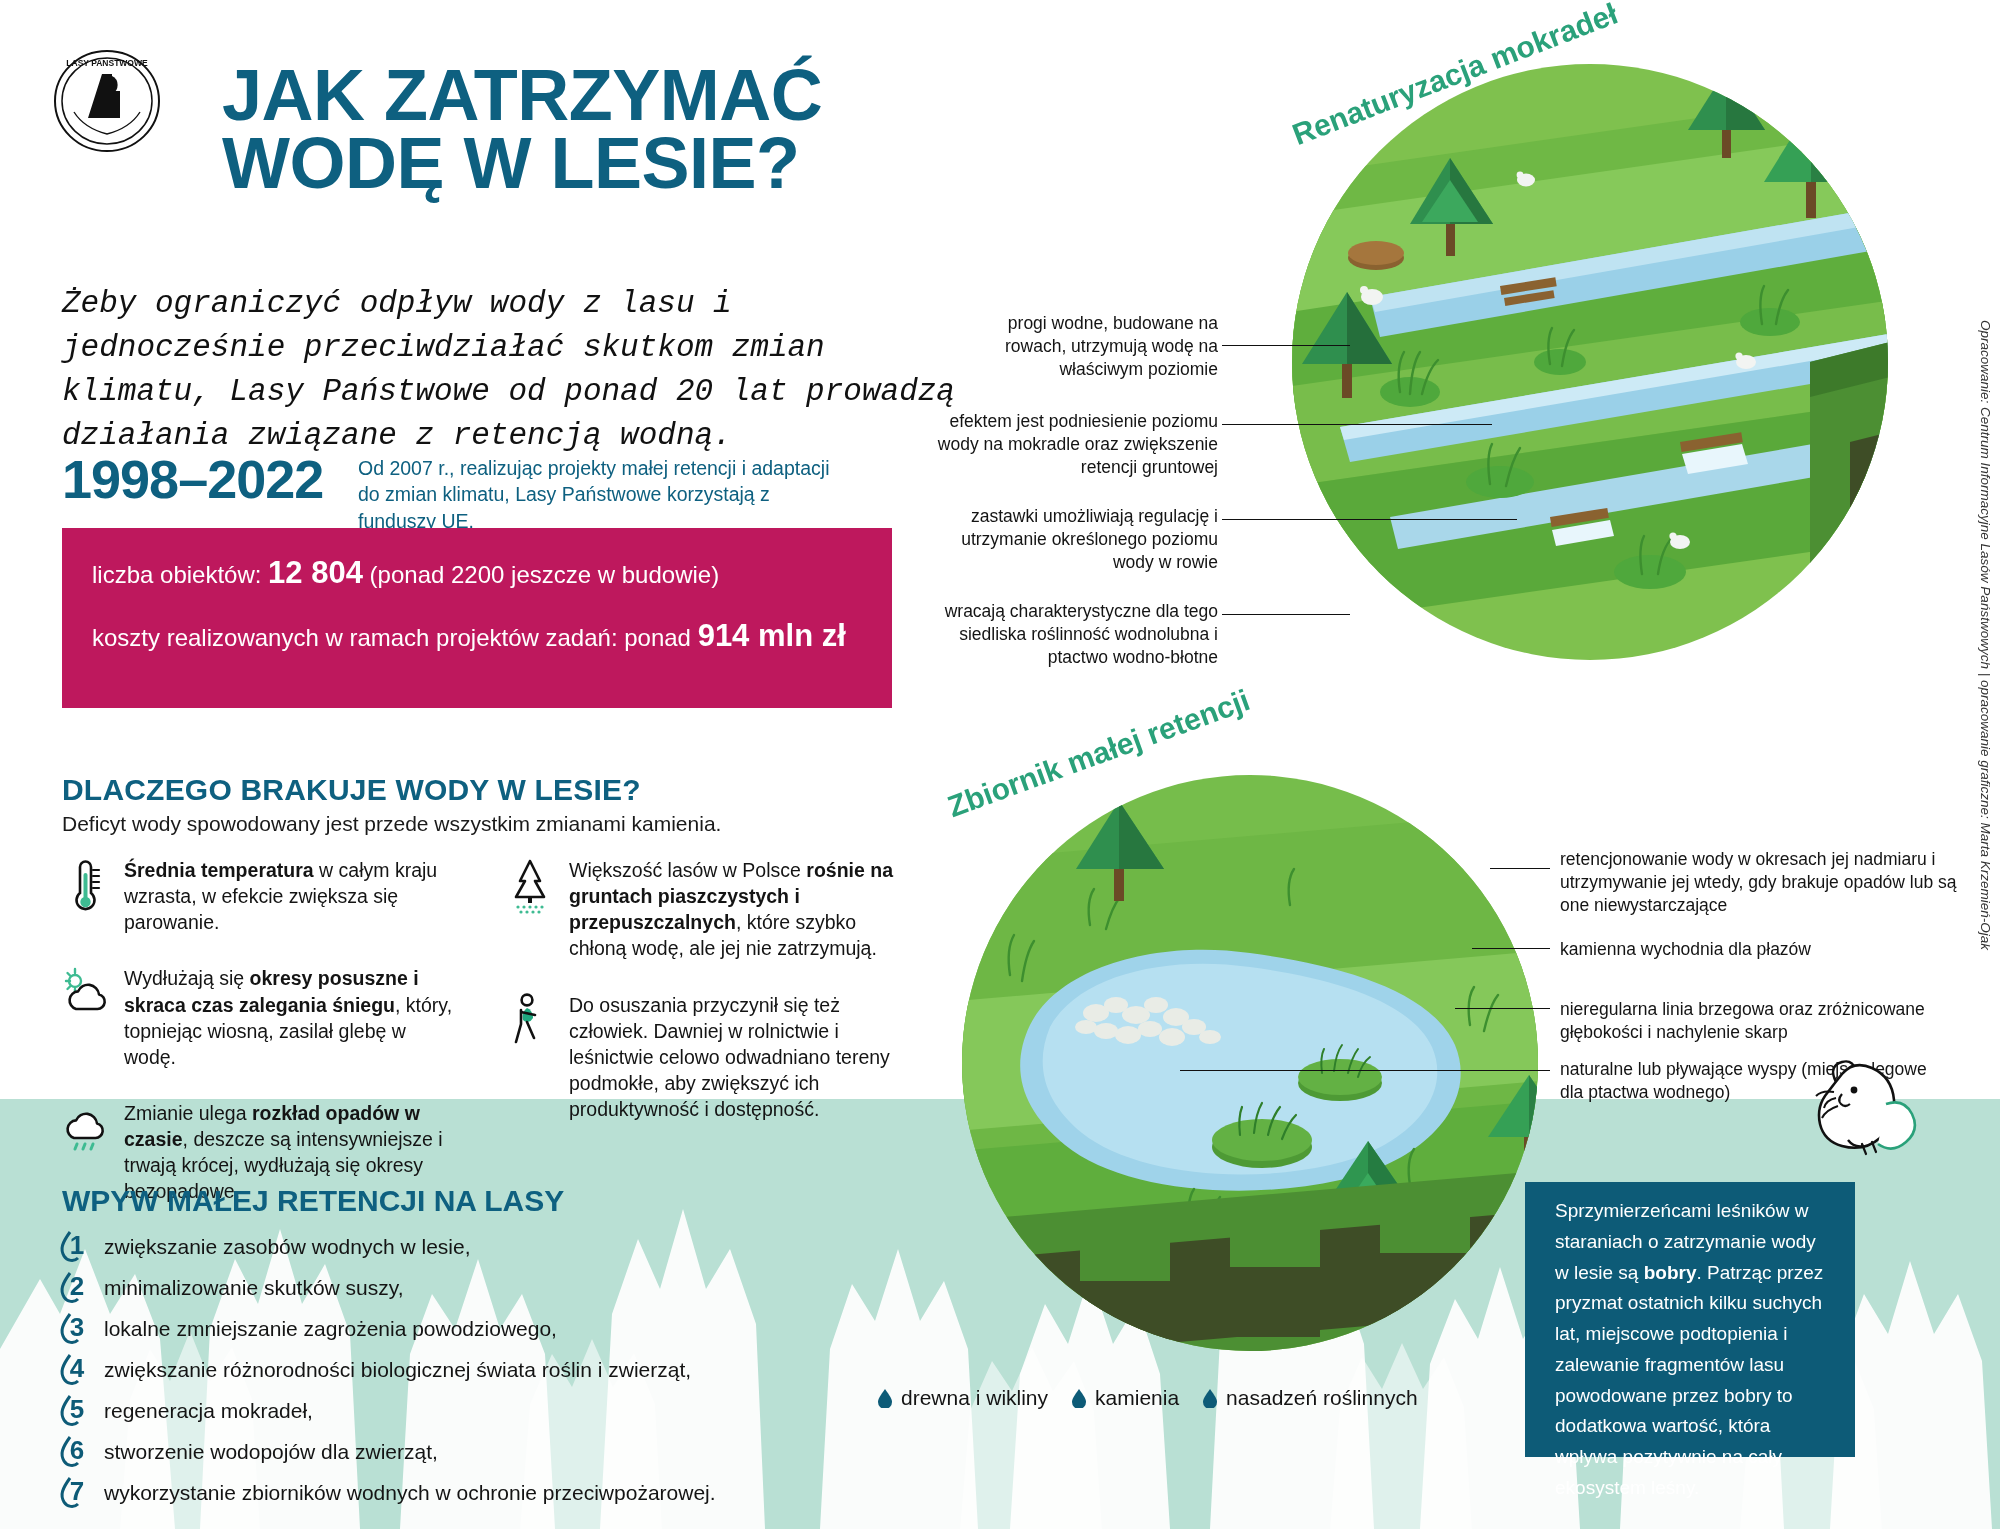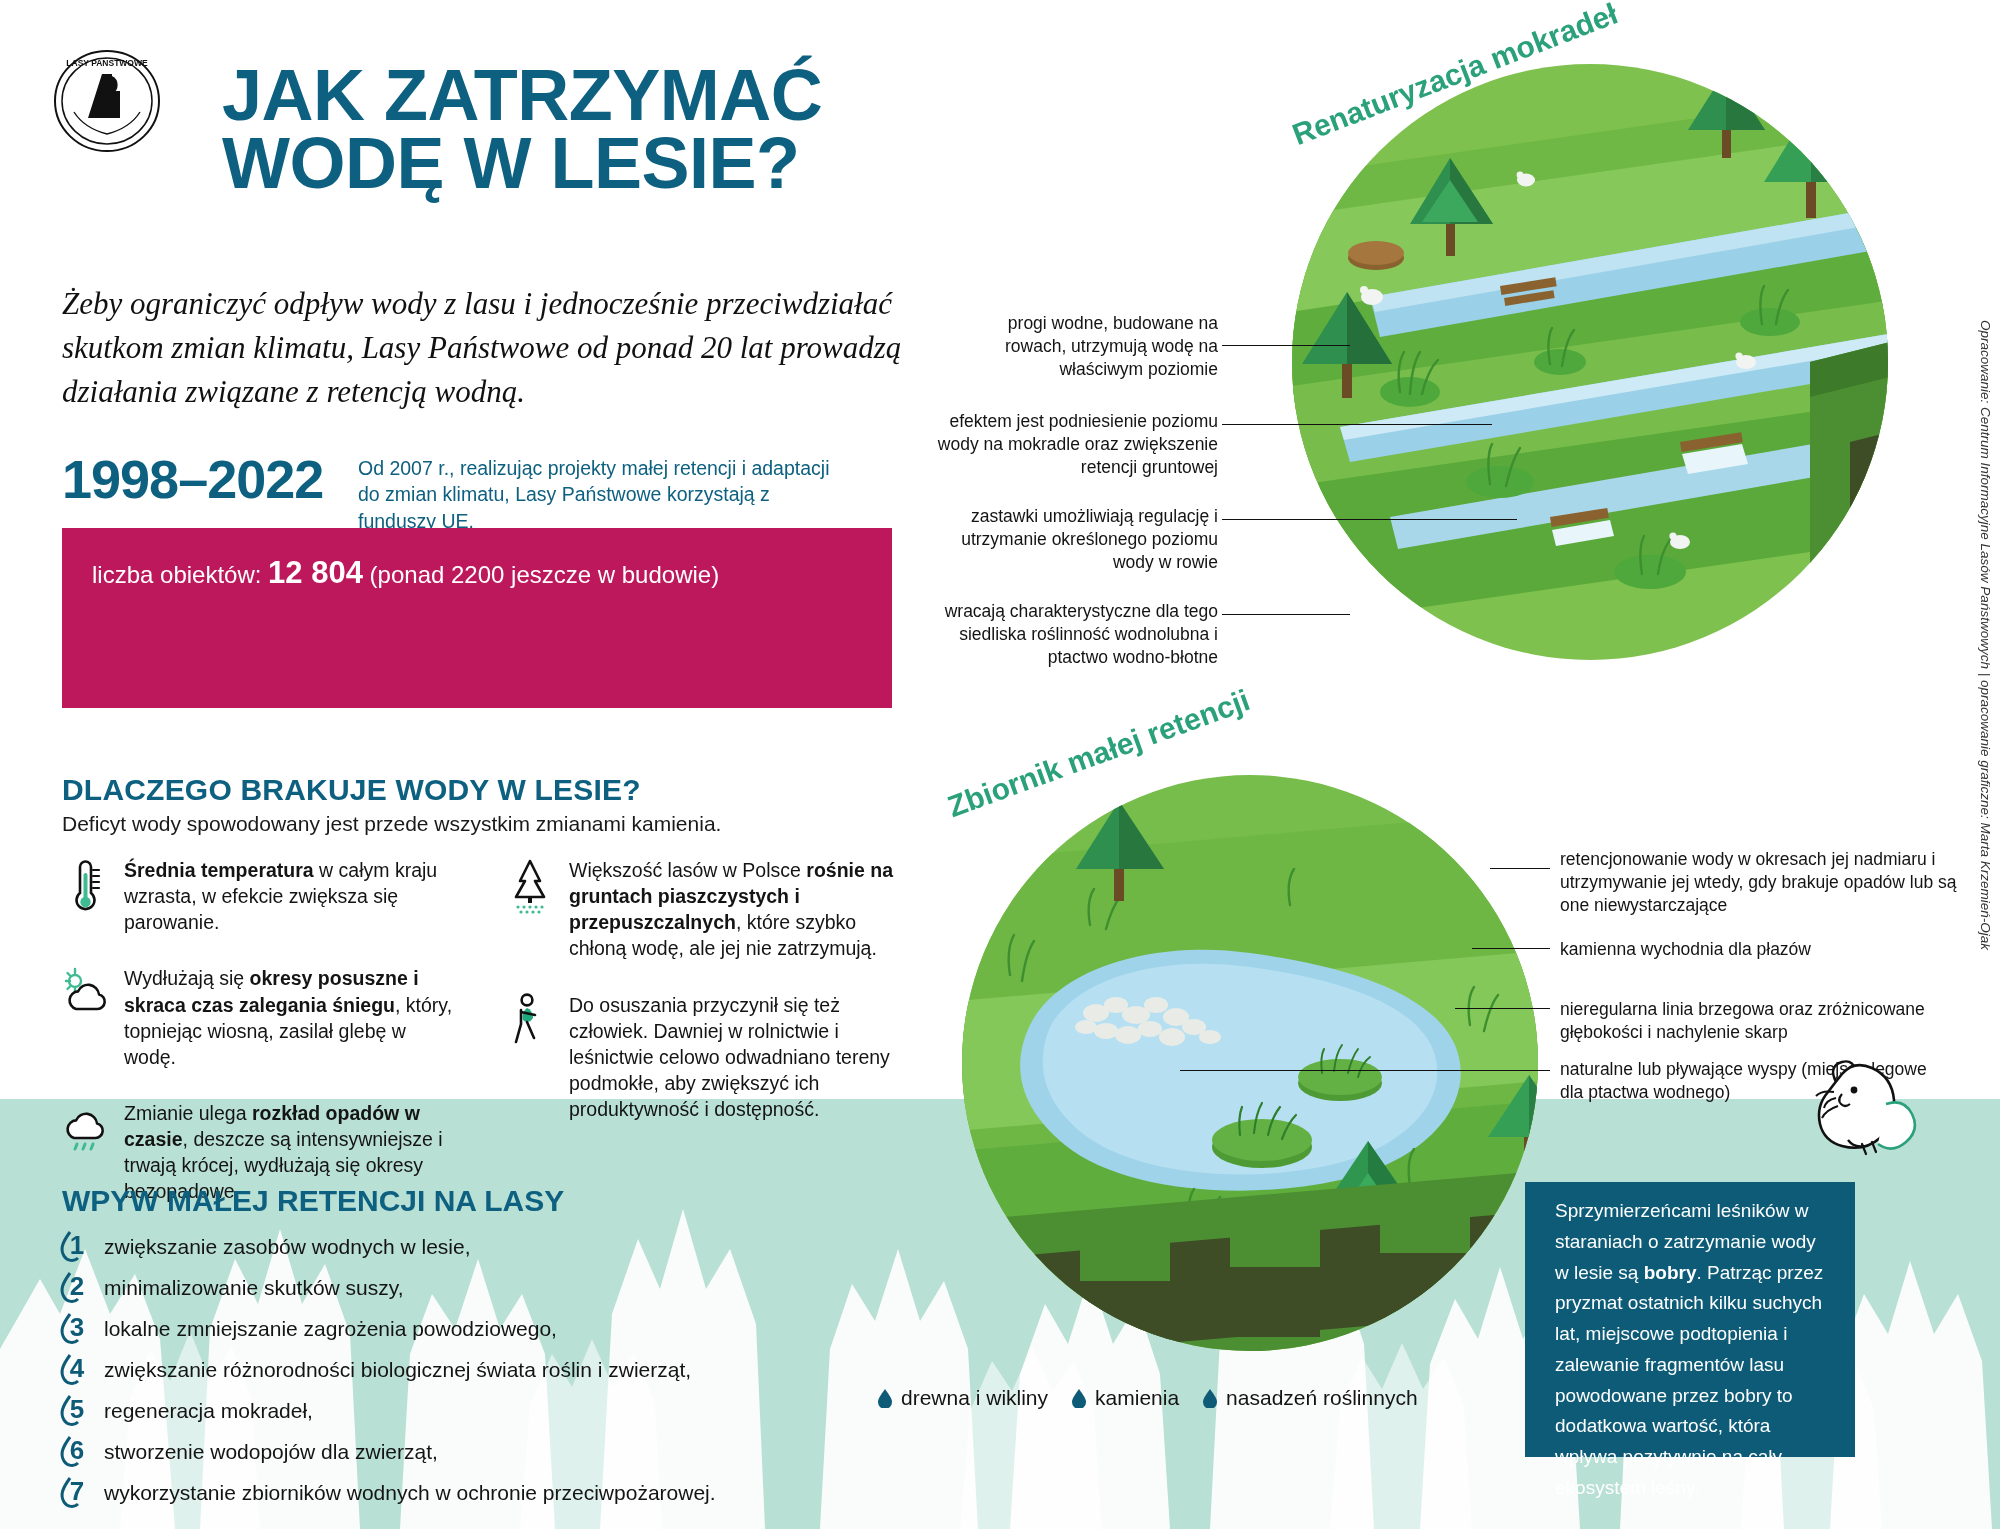--- a/index.html
+++ b/index.html
@@ -25,21 +25,21 @@
   .logo {
     position: absolute; left: 52px; top: 46px; width: 110px; height: 110px;
   }
   .main-title {
     position: absolute; left: 222px; top: 62px; width: 900px;
     font-weight: 800; font-size: 72px; line-height: 0.94; letter-spacing: -0.5px;
     color: #0e6080; text-transform: uppercase;
   }
   .lead {
     position: absolute; left: 62px; top: 282px; width: 900px;
-    font-family: Liberation Serif, serif; font-style: italic;
+    font-family: Liberation Mono, monospace; font-style: italic;
     font-size: 31px; line-height: 1.42; color: #111;
   }
 
   
   .years {
     position: absolute; left: 62px; top: 448px;
     font-weight: 800; font-size: 54px; color: #0e6080; letter-spacing: -1px;
   }
   .eu-note {
     position: absolute; left: 358px; top: 455px; width: 480px;
@@ -172,20 +172,23 @@
 
   <p class="lead">Żeby ograniczyć odpływ wody z lasu i jednocześnie przeciwdziałać skutkom zmian klimatu, Lasy Państwowe od ponad 20 lat prowadzą działania związane z retencją wodną.</p>
 
   <div class="years">1998–2022</div>
   <div class="eu-note">Od 2007 r., realizując projekty małej retencji i adaptacji do zmian klimatu, Lasy Państwowe korzystają z funduszy UE.</div>
 
   <div class="stats-box">
     <div class="row">
       <span>liczba obiektów: </span><span class="big">12 804</span><span> (ponad 2200 jeszcze w budowie)</span>
     </div>
+    <div class="row">
+      <span>koszty realizowanych w ramach projektów zadań: ponad </span><span class="big">914 mln zł</span>
+    </div>
   </div>
 
   <h2 class="sec-h" style="left:62px; top:773px;">DLACZEGO BRAKUJE WODY W LESIE?</h2>
   <p class="sec-sub" style="left:62px; top:812px;">Deficyt wody spowodowany jest przede wszystkim zmianami kamienia.</p>
 
   <div class="why">
     <div class="why-col left">
 
       <div class="why-item">
         <div class="why-ico">

